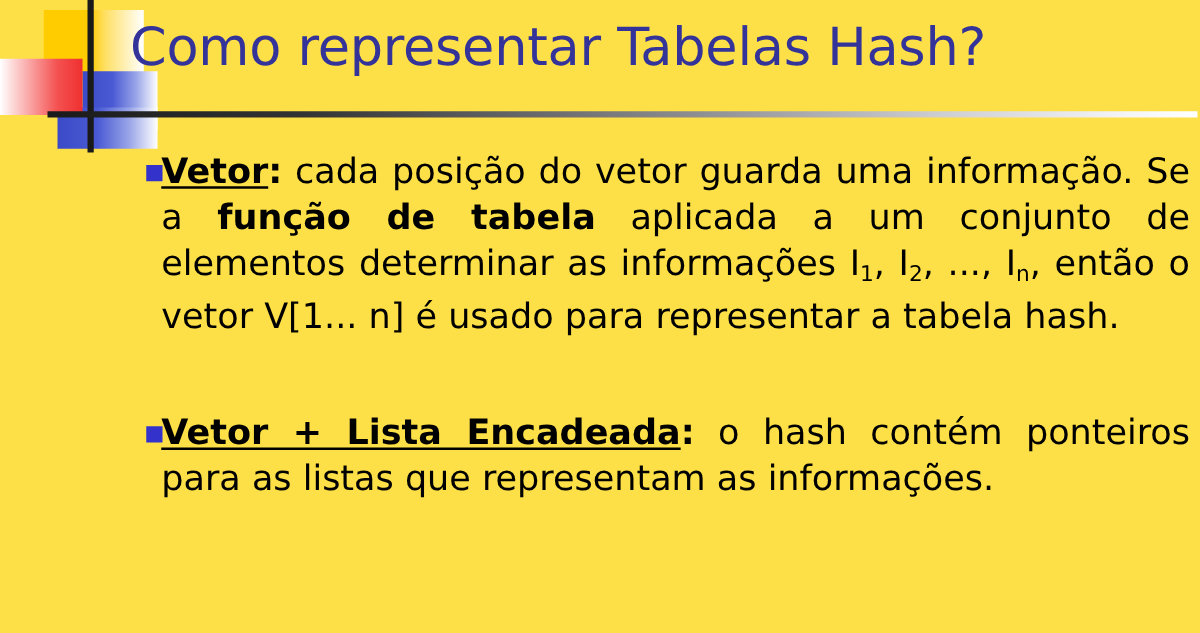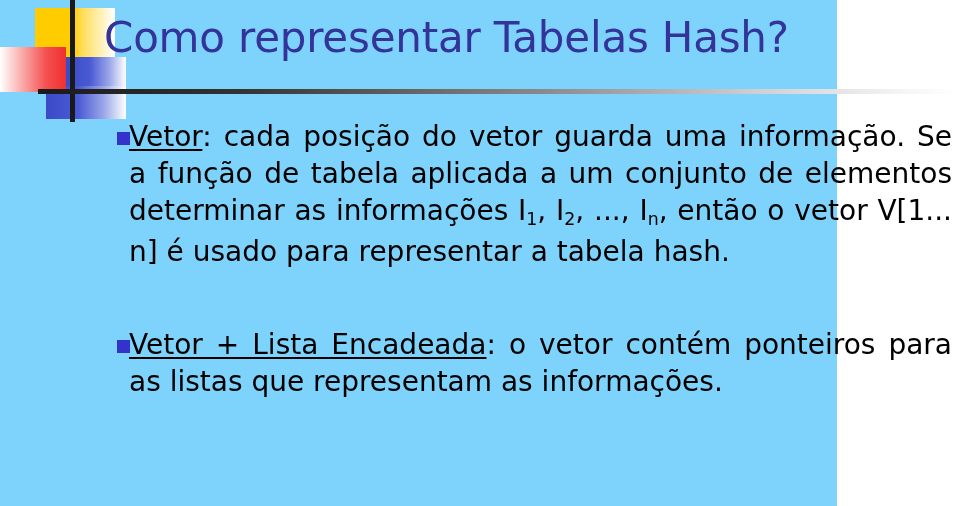--- a/index.html
+++ b/index.html
@@ -10,23 +10,23 @@
     width: 960px;
     height: 506px;
     background: #ffffff;
     font-family: "DejaVu Sans", "Liberation Sans", sans-serif;
     overflow: hidden;
     position: relative;
   }
 
   .slide {
     position: relative;
-    width: 837px;
+    width: 960px;
     height: 506px;
-    background: #7dd3fc;
+    background: #fde047;
   }
 
   
   .logo {
     position: absolute;
     left: 0px;
     top: 0px;
     width: 130px;
     height: 122px;
   }
@@ -127,21 +127,21 @@
     text-align: justify;
     text-justify: inter-word;
     margin: 0;
     
     text-indent: 0;
     padding-left: 0;
     margin-left: -39px;
   }
 
   .para b {
-    font-weight: normal;
+    font-weight: bold;
   }
   .u {
     text-decoration: underline;
     text-underline-offset: 3px;
   }
   sub {
     font-size: 0.62em;
     vertical-align: baseline;
     position: relative;
     top: 0.30em;
@@ -166,18 +166,18 @@
 
   <div class="body-area">
 
     <div class="bullet-block b1">
       <span class="bullet-marker"></span>
       <p class="para"><b class="u">Vetor</b><b>:</b><span> cada posição do vetor guarda uma informação. Se a </span><b>função de tabela</b><span> aplicada a um conjunto de elementos determinar as informações I</span><sub>1</sub><span>, I</span><sub>2</sub><span>, ..., I</span><sub>n</sub><span>, então o vetor V[1... n] é usado para representar a tabela hash.</span></p>
     </div>
 
     <div class="bullet-block b2">
       <span class="bullet-marker"></span>
-      <p class="para"><b class="u">Vetor + Lista Encadeada</b><b>:</b><span> o vetor contém ponteiros para as listas que representam as informações.</span></p>
+      <p class="para"><b class="u">Vetor + Lista Encadeada</b><b>:</b><span> o hash contém ponteiros para as listas que representam as informações.</span></p>
     </div>
 
   </div>
 
 </div>
 
 </body></html>

